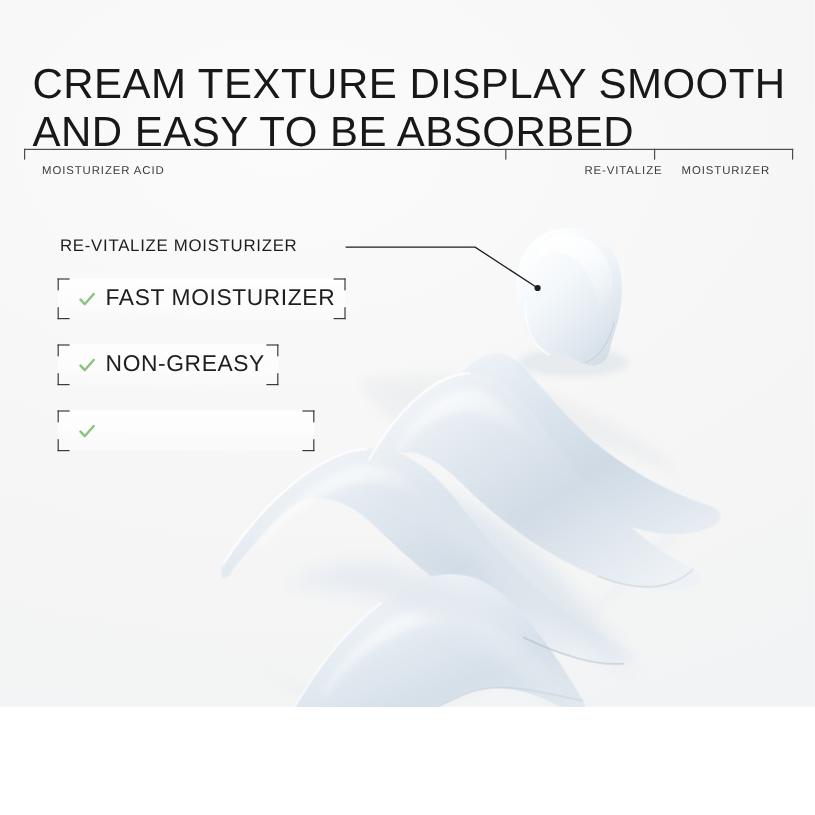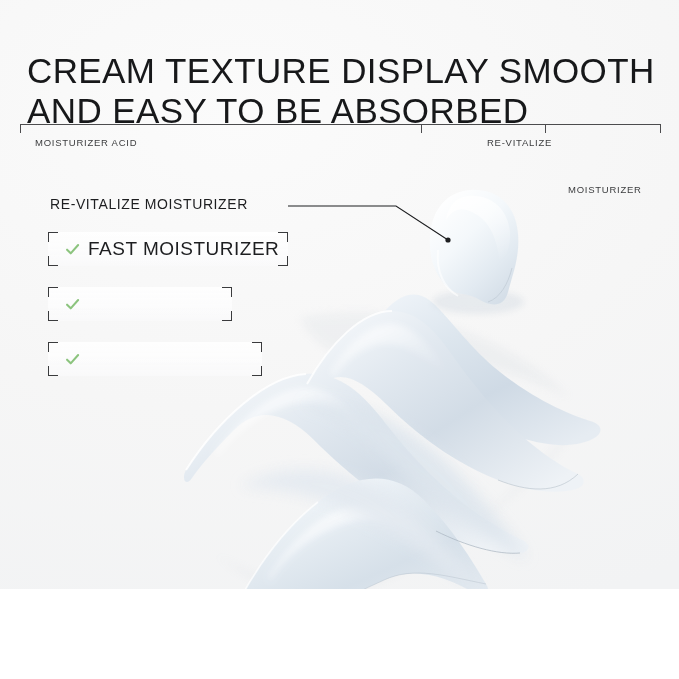--- a/index.html
+++ b/index.html
@@ -81,21 +81,21 @@
     position: absolute;
     top: 13px;
     color: #3b3c3e;
     font-size: 9.5px;
     letter-spacing: 0.75px;
     font-weight: 400;
     white-space: nowrap;
   }
   .rule-label.l0 { left: 15px; }
   .rule-label.l1 { left: 431px; margin-left: 36px; }
-  .rule-label.l2 { left: 548px; margin-top: 47px; }
+  .rule-label.l2 { left: 548px; }
 
   
   .callout-title {
     position: absolute;
     left: 50px;
     top: 196px;
     color: #1d1e20;
     font-size: 14px;
     letter-spacing: 0.6px;
     white-space: nowrap;
@@ -350,20 +350,21 @@
   <div class="feature f1">
     <span class="bracket tl"></span>
     <span class="bracket tr"></span>
     <span class="bracket bl"></span>
     <span class="bracket br"></span>
     <span class="check">
       <svg viewBox="0 0 16 16" width="15" height="15" xmlns="http://www.w3.org/2000/svg">
         <path d="M2.2 8.2 L6.1 12.1 L14 3.2" fill="none" stroke="currentColor" stroke-width="2.2" stroke-linecap="round" stroke-linejoin="round"></path>
       </svg>
     </span>
+    <span class="ftext">NON-GREASY</span>
   </div>
 
   <div class="feature f2">
     <span class="bracket tl"></span>
     <span class="bracket tr"></span>
     <span class="bracket bl"></span>
     <span class="bracket br"></span>
     <span class="check">
       <svg viewBox="0 0 16 16" width="15" height="15" xmlns="http://www.w3.org/2000/svg">
         <path d="M2.2 8.2 L6.1 12.1 L14 3.2" fill="none" stroke="currentColor" stroke-width="2.2" stroke-linecap="round" stroke-linejoin="round"></path>

